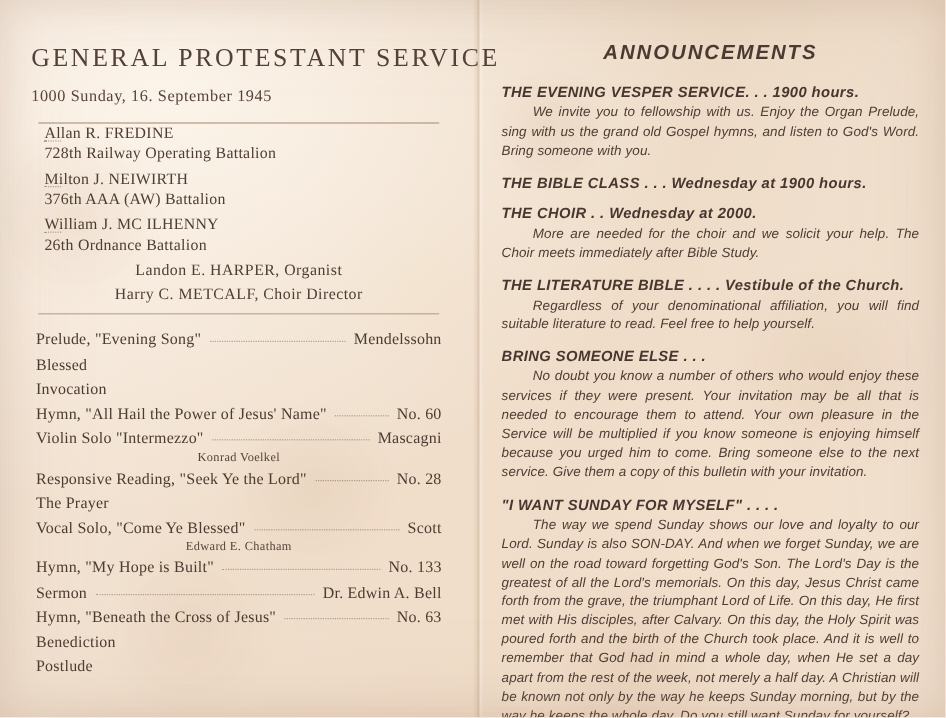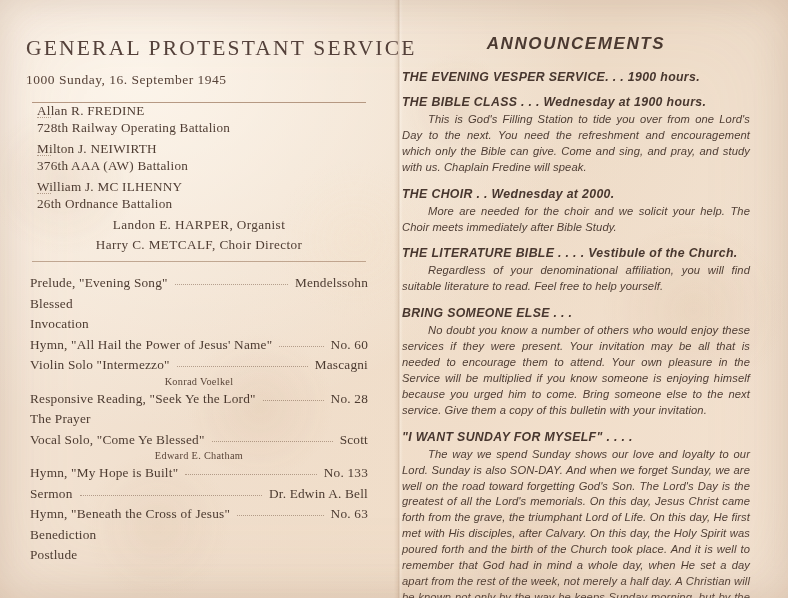--- a/index.html
+++ b/index.html
@@ -56,21 +56,21 @@
     background: linear-gradient(to right,
        rgba(178,146,116,0.00) 0%,
        rgba(178,146,116,0.16) 38%,
        rgba(150,118,90,0.26) 52%,
        rgba(255,250,243,0.30) 70%,
        rgba(178,146,116,0.00) 100%);
   }
 
   .panel { position: absolute; top: 0; height: 598px; }
   #left-panel  { left: 0px;   width: 398px; }
-  #right-panel { left: 382px; width: 390px; }
+  #right-panel { left: 398px; width: 390px; }
 
   
   .l-inner { padding: 36px 26px 0 26px; }
 
   .service-title {
     text-align: center;
     font-size: 21.5px;
     letter-spacing: 2.2px;
     color: #53403a;
     white-space: nowrap;
@@ -302,25 +302,25 @@
     </div>
   </div>
 
   <div class="panel" id="right-panel">
     <div class="r-inner">
 
       <div class="ann-title">ANNOUNCEMENTS</div>
 
       <div class="ann-block">
         <div class="ann-head">THE EVENING VESPER SERVICE. . . 1900 hours.</div>
+        <p class="ann-body">We invite you to fellowship with us. Enjoy the Organ Prelude, sing with us the grand old Gospel hymns, and listen to God's Word. Bring someone with you.</p>
       </div>
 
       <div class="ann-block">
         <div class="ann-head">THE BIBLE CLASS . . . Wednesday at 1900 hours.</div>
-        <p class="ann-body">This is God's Filling Station to tide you over from one Lord's Day to the next. You need the refreshment and encouragement which only the Bible can give. Come and sing, and pray, and study with us. Chaplain Fredine will speak.</p>
       </div>
 
       <div class="ann-block">
         <div class="ann-head">THE CHOIR . . Wednesday at 2000.</div>
         <p class="ann-body">More are needed for the choir and we solicit your help. The Choir meets immediately after Bible Study.</p>
       </div>
 
       <div class="ann-block">
         <div class="ann-head">THE LITERATURE BIBLE . . . . Vestibule of the Church.</div>
         <p class="ann-body">Regardless of your denominational affiliation, you will find suitable literature to read. Feel free to help yourself.</p>

